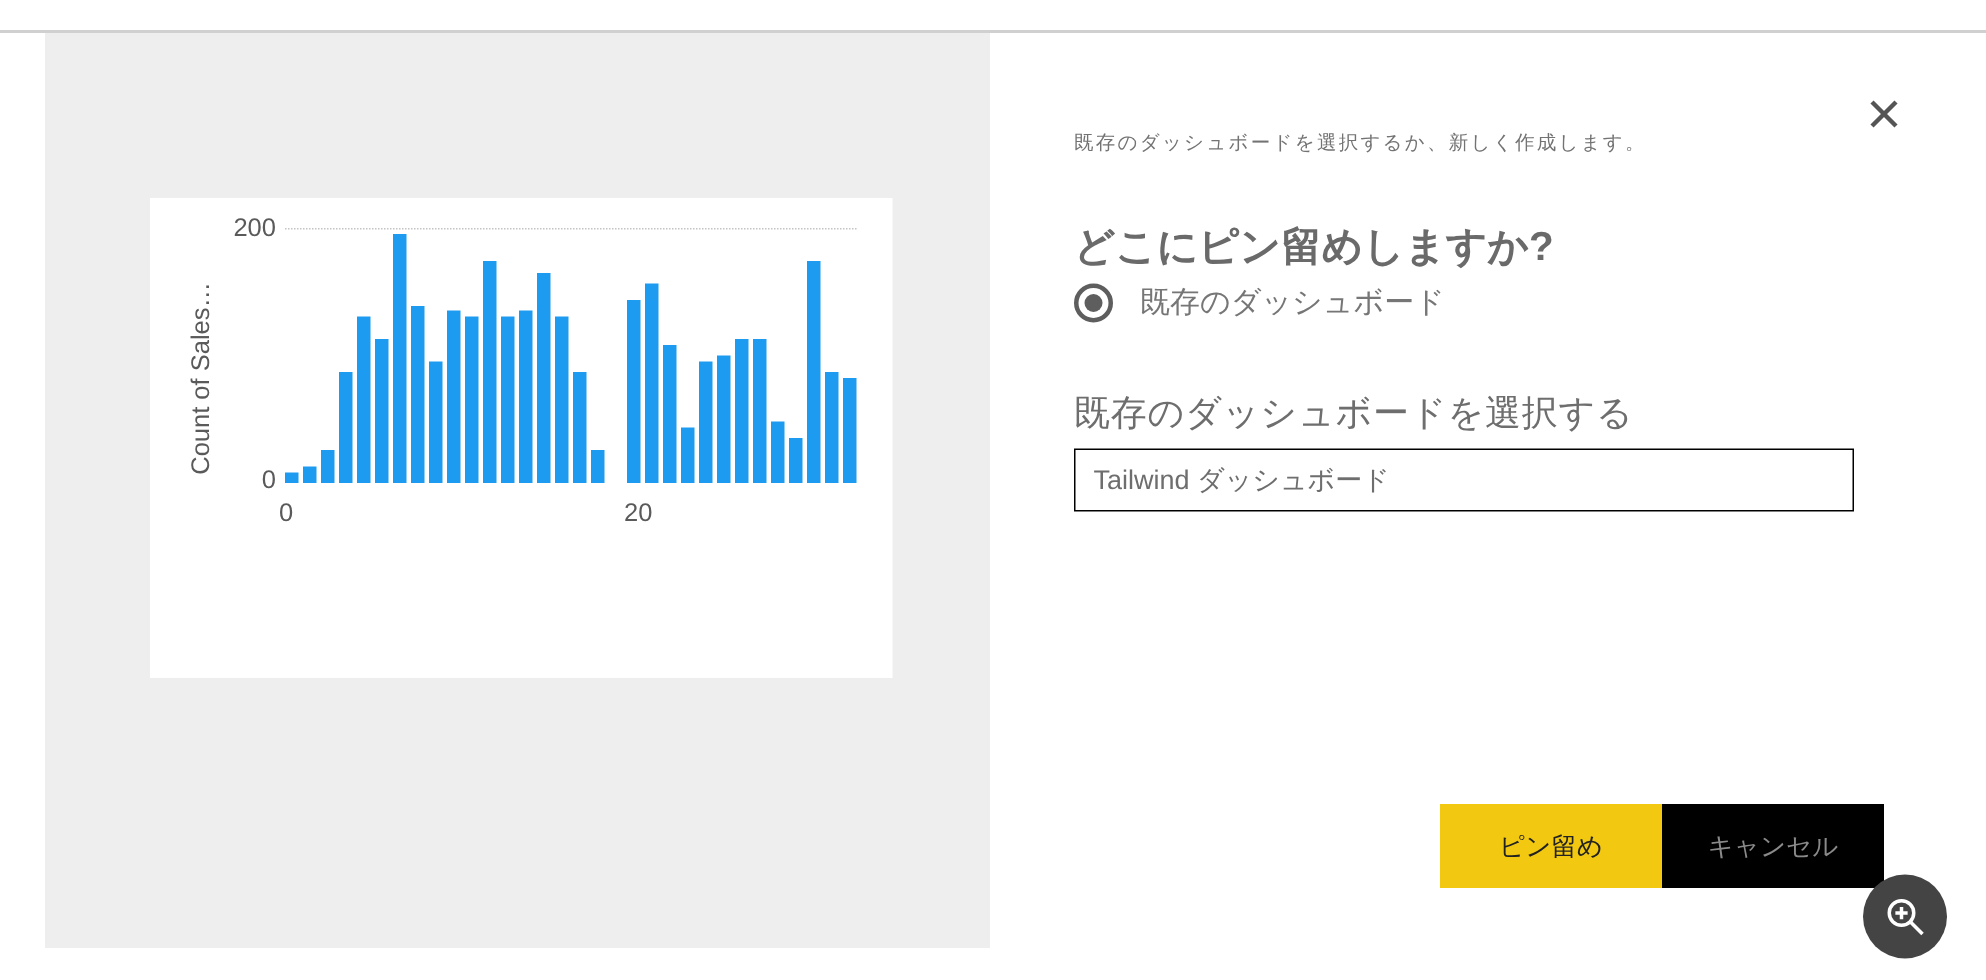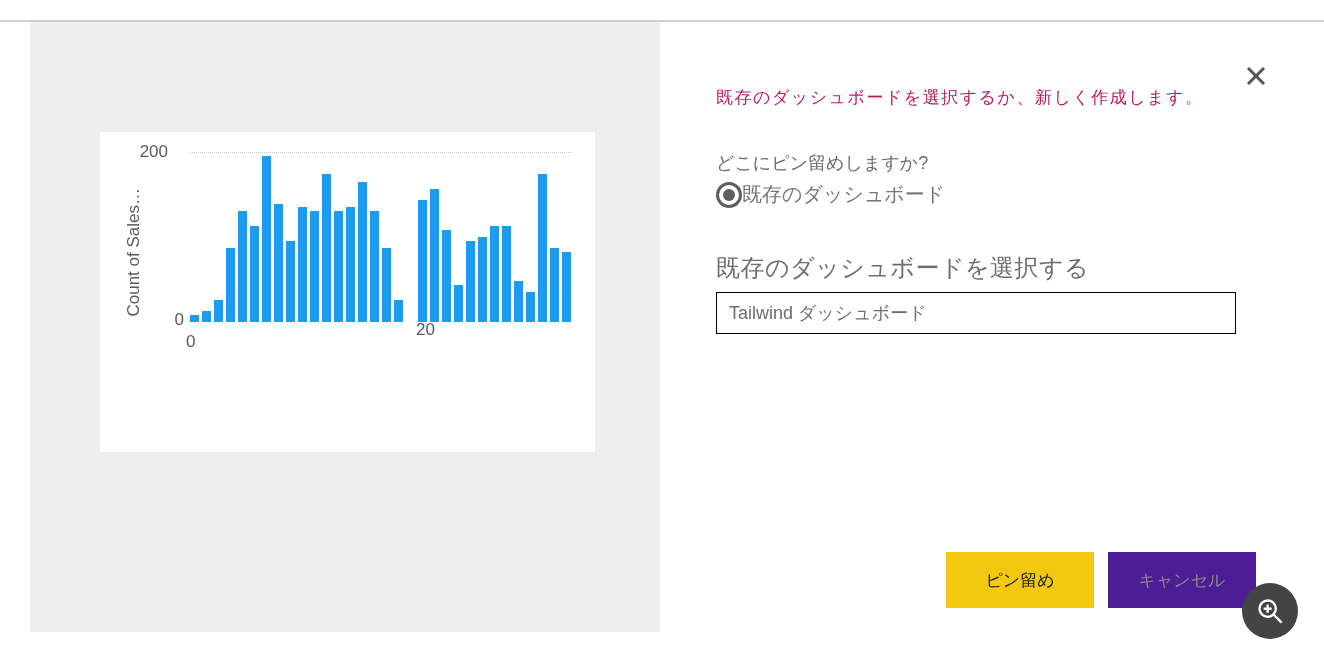--- a/index.html
+++ b/index.html
@@ -63,21 +63,21 @@
     white-space: nowrap;
     overflow: hidden;
     text-overflow: ellipsis;
   }
   .y-ticks {
     width: 46px;
     position: relative;
     font-size: 17px;
     color: #5a5a5a;
   }
-  .y-tick-200 { position: absolute; right: 22px; top: -10px; }
+  .y-tick-200 { position: absolute; right: 6px; top: -10px; }
   .y-tick-0   { position: absolute; right: 6px; bottom: 22px; }
   .plot {
     flex: 1;
     position: relative;
     display: flex;
     align-items: flex-end;
     gap: 3px;
     padding-bottom: 30px;
     border-bottom: 0;
   }
@@ -92,21 +92,21 @@
     flex-shrink: 0;
   }
   .x-ticks {
     position: absolute;
     left: 0; right: 0;
     bottom: 0;
     font-size: 17px;
     color: #5a5a5a;
   }
   .x-tick-0  { position: absolute; left: -4px;  bottom: 0; }
-  .x-tick-20 { position: absolute; left: 226px; bottom: 12px; }
+  .x-tick-20 { position: absolute; left: 226px; bottom: 0; }
 
   
   .form-pane {
     flex: 1;
     position: relative;
     padding: 64px 56px 0 56px;
   }
   .close-btn {
     position: absolute;
     top: 36px; right: 24px;
@@ -117,34 +117,35 @@
   }
   .close-btn svg { width: 24px; height: 24px; }
   .dlg-title {
     font-size: 30px;
     font-weight: 400;
     color: #6a6a6a;
     margin: 0 0 12px 0;
     letter-spacing: 0.5px;
   }
   .dlg-subtitle {
-    font-size: 17px;
-    color: #be185d;
+    font-size: 13px;
+    color: #737373;
     margin: 0 0 42px 0;
     letter-spacing: 1.5px;
   }
   .section-heading {
-    font-size: 18px;
-    font-weight: 400;
+    font-size: 27px;
+    font-weight: 700;
     color: #6a6a6a;
     margin: 0 0 4px 0;
   }
   .radio-row {
     display: flex;
     align-items: center;
+    gap: 18px;
     cursor: pointer;
     margin: 6px 0 20px 0;
   }
   .radio-circle {
     width: 26px; height: 26px;
     border-radius: 50%;
     border: 3px solid #5e5e5e;
     display: flex; align-items: center; justify-content: center;
     flex-shrink: 0;
   }
@@ -171,34 +172,33 @@
     font-size: 18px;
     color: #6e6e6e;
     padding: 6px 12px;
     display: flex; align-items: center;
     cursor: pointer;
     background: #fff;
   }
   .button-row {
     position: absolute;
     right: 42px;
-    bottom: 24px;
-    display: flex;
-    gap: 14px;
+    bottom: 40px;
+    display: flex;
   }
   .btn {
     min-width: 148px;
     height: 56px;
     border: none;
     font-size: 17px;
     cursor: pointer;
     display: flex; align-items: center; justify-content: center;
   }
   .btn-primary { background: #f2c811; color: #222; }
-  .btn-secondary { background: #4c1d95; color: #8a8a8a; }
+  .btn-secondary { background: #000000; color: #8a8a8a; }
 
   .zoom-fab {
     position: absolute;
     right: 26px;
     bottom: 14px;
     width: 56px; height: 56px;
     border-radius: 50%;
     background: #444;
     display: flex; align-items: center; justify-content: center;
     cursor: pointer;

